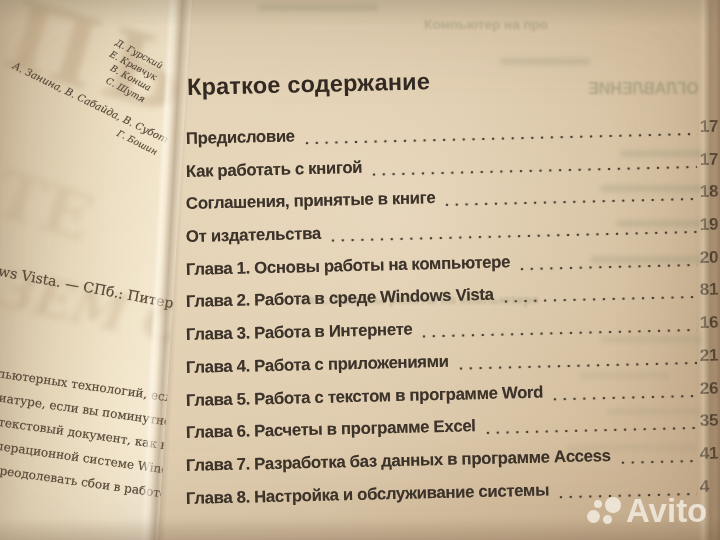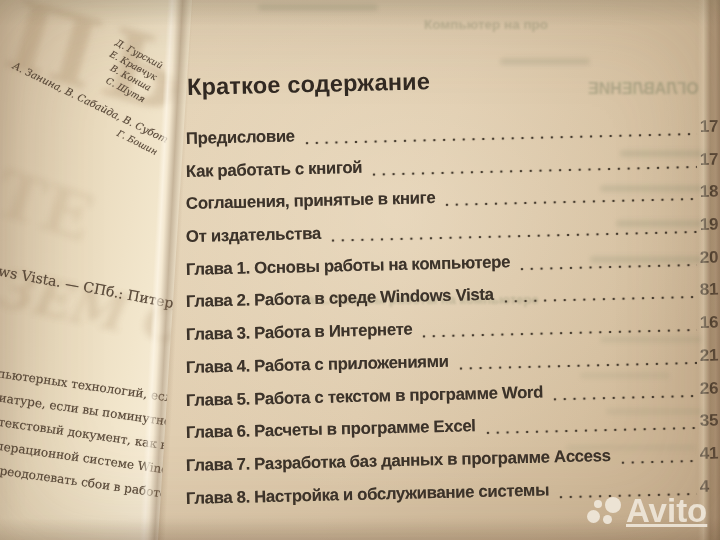--- a/index.html
+++ b/index.html
@@ -73,21 +73,21 @@
   .vignette{position:absolute;inset:0;pointer-events:none;
     box-shadow:inset 0 0 90px 20px rgba(100,75,50,.16), inset 0 0 25px 5px rgba(100,75,50,.08);}
   
   .watermark{position:absolute;left:586px;top:496px;width:140px;height:44px;}
   .watermark .dot{position:absolute;border-radius:50%;background:rgba(244,238,227,.82);}
   .d1{left:8px;top:4px;width:8px;height:8px;}
   .d2{left:19px;top:1px;width:16px;height:16px;}
   .d3{left:1px;top:14px;width:13px;height:13px;}
   .d4{left:17px;top:19px;width:9px;height:9px;}
   .wm-label{position:absolute;left:40px;top:-4px;font-size:33px;font-weight:700;
-    color:rgba(244,238,227,.82);letter-spacing:0;text-decoration:underline;}
+    color:rgba(244,238,227,.82);letter-spacing:0;}
 </style>
 </head>
 <body>
 
 <div class="photo">
 
   <div class="main-page">
 
     <div class="ghost g-top">Компьютер на про</div>
     <div class="ghost g-intro">ОГЛАВЛЕНИЕ</div>

